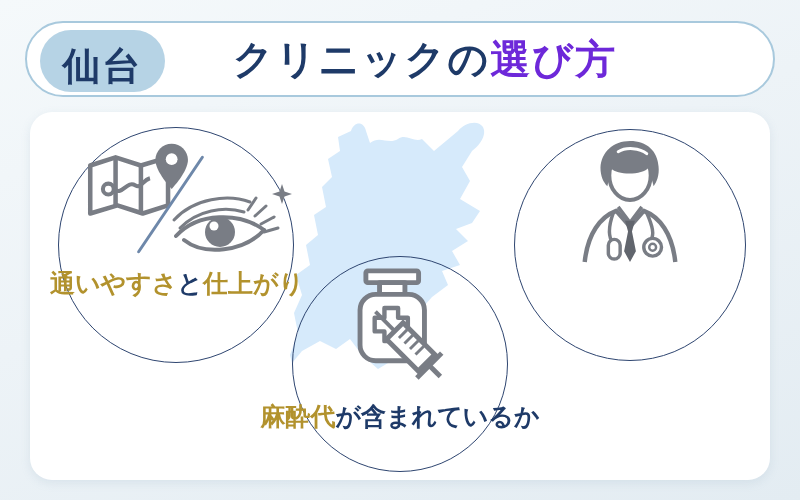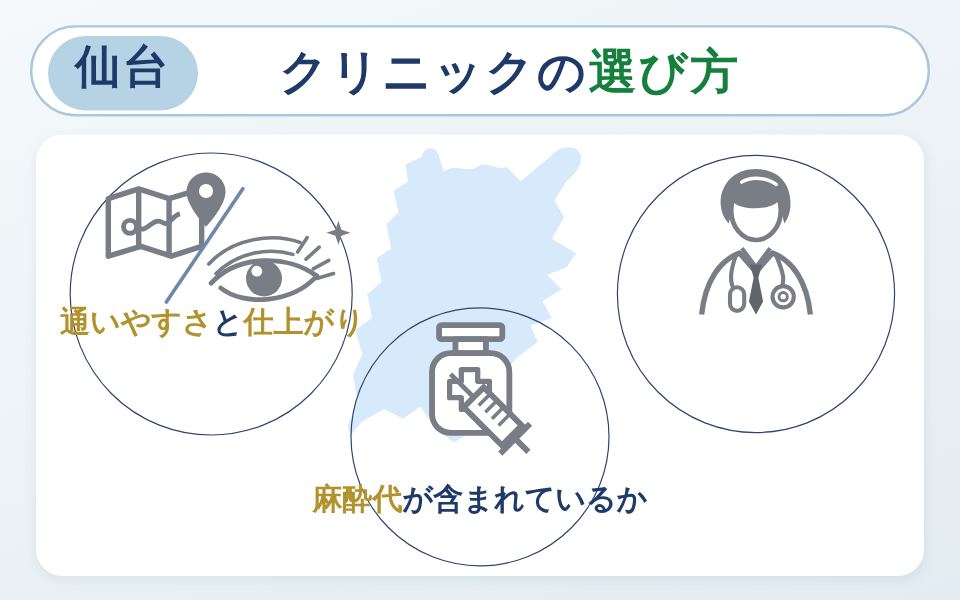--- a/index.html
+++ b/index.html
@@ -10,52 +10,52 @@
   }
   
   .header-pill{
     position:absolute;left:25px;top:21px;width:750px;height:76px;
     background:#ffffff;border:2px solid #a8c9dd;border-radius:42px;
     box-sizing:border-box;display:flex;align-items:center;
   }
   .region-badge{
     position:absolute;left:13px;top:7px;width:125px;height:62px;
     background:#b6d3e5;border-radius:31px;
-    display:flex;align-items:flex-start;justify-content:center;
+    display:flex;align-items:flex-end;justify-content:center;
   }
   .region-badge span{
     font-family:"Liberation Serif","DejaVu Serif",serif;
     font-size:38px;font-weight:600;color:#1e3a68;letter-spacing:2px;
   }
   .page-title{
     flex:1;text-align:center;padding-left:110px;padding-right:60px;
     font-family:"Liberation Serif","DejaVu Serif",serif;
     font-size:40px;font-weight:600;letter-spacing:2px;white-space:nowrap;
   }
   .title-main{color:#1e3a68;}
-  .title-accent{color:#15803d;}
+  .title-accent{color:#6d28d9;}
   
   .content-card{
     position:absolute;left:30px;top:112px;width:740px;height:368px;
     background:#ffffff;border-radius:22px;
     box-shadow:0 3px 10px rgba(140,165,190,.18);
   }
   .map-silhouette{position:absolute;left:258px;top:5px;width:212px;height:255px;}
   .point-circle{
     position:absolute;border:1.5px solid #2e4570;border-radius:50%;
     box-sizing:border-box;background:transparent;
   }
   .circle-access{left:28px;top:15px;width:236px;height:236px;}
   .circle-aftercare{left:484px;top:17px;width:232px;height:232px;}
   .circle-anesthesia{left:262px;top:144px;width:216px;height:216px;}
   .point-text{
     position:absolute;text-align:center;
     font-size:25px;font-weight:bold;line-height:32px;white-space:nowrap;
   }
-  .text-access{left:6px;top:141px;width:282px;}
+  .text-access{left:6px;top:155px;width:282px;}
   .text-aftercare{left:458px;top:155px;width:284px;}
   .text-anesthesia{left:218px;top:288px;width:304px;}
   .seg-navy{color:#1e3a68;}
   .seg-gold{color:#b2922d;}
   
   .icon{position:absolute;}
   .icon-map{left:52px;top:30px;width:116px;height:76px;}
   .icon-eye{left:138px;top:68px;width:128px;height:86px;}
   .slash-divider{
     position:absolute;left:139px;top:34px;width:3px;height:117px;

